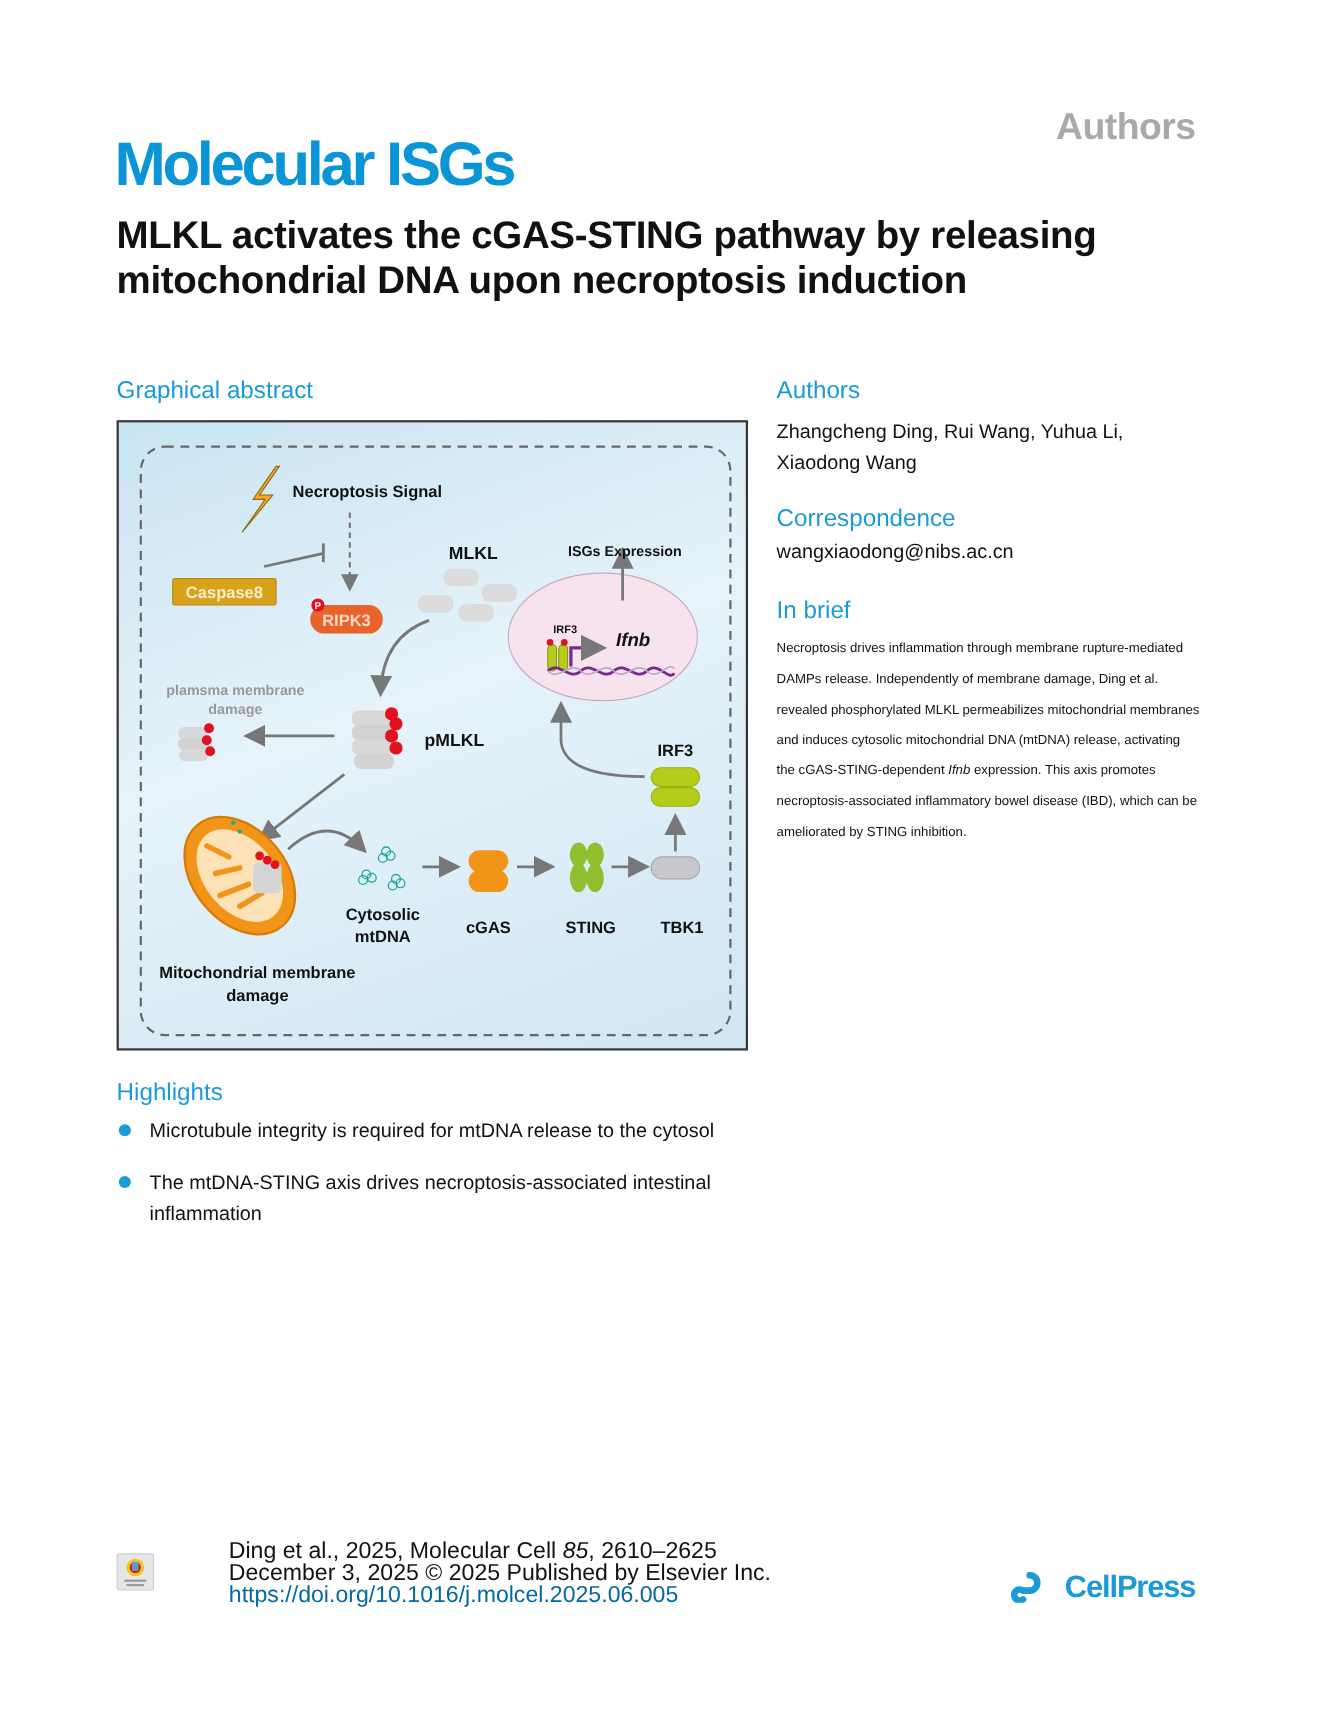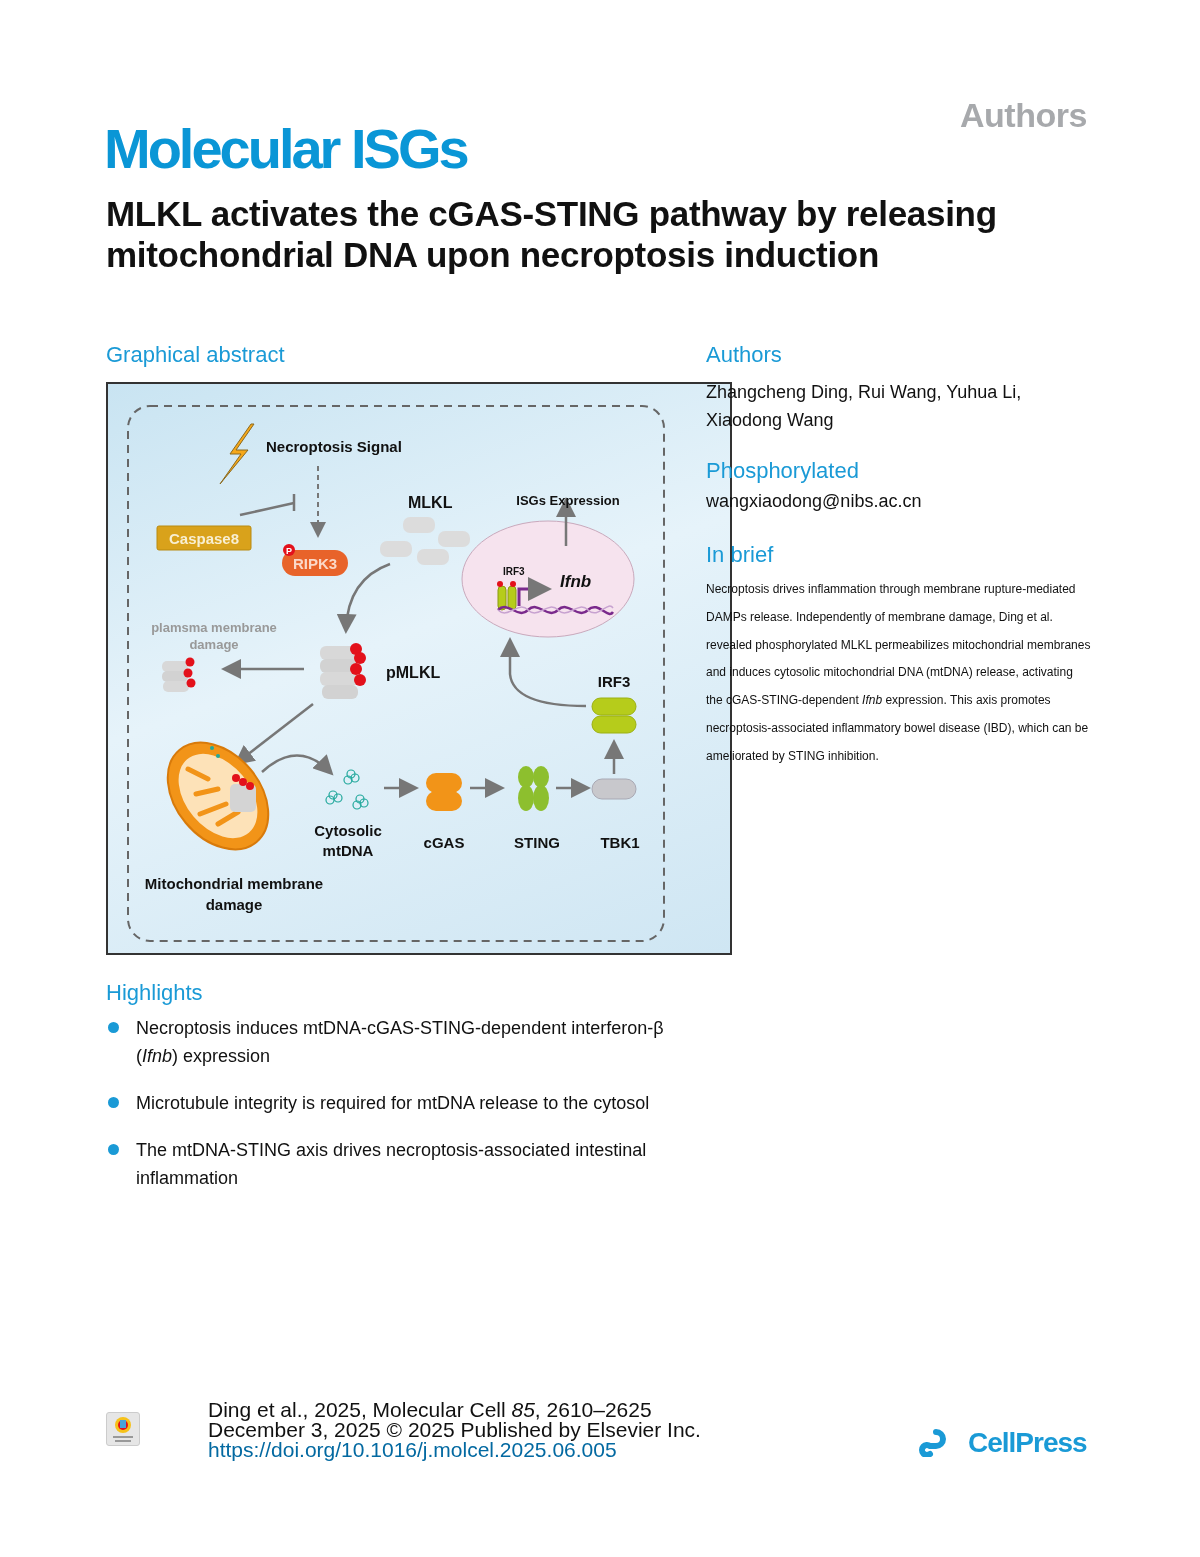--- a/index.html
+++ b/index.html
@@ -3,21 +3,21 @@
 <meta charset="utf-8">
 <style>
   html,body{margin:0;padding:0;background:#fff;}
   body{width:1200px;height:1557px;position:relative;overflow:hidden;font-family:"Liberation Sans",sans-serif;color:#111;}
   .abs{position:absolute;}
   #article-label{left:960px;top:96px;font-size:34px;font-weight:bold;color:#a7a9ac;letter-spacing:-0.5px;}
   #journal-title{left:104px;top:116px;font-size:56px;font-weight:bold;color:#0a96d6;letter-spacing:-3px;}
   #paper-title{left:106px;top:193px;width:920px;font-size:35px;line-height:41px;font-weight:bold;color:#111;letter-spacing:-0.3px;}
   .sec-head{font-size:22px;color:#1a9ad6;}
   #ga-head{left:106px;top:342px;}
-  #ga-box{left:106px;top:382px;width:626px;height:573px;border:2px solid #333;box-sizing:border-box;background:linear-gradient(160deg,#c9e4f2 0%,#e6f3fa 45%,#cfe6f3 100%);}
+  #ga-box{left:106px;top:382px;width:574px;height:573px;border:2px solid #333;box-sizing:border-box;background:linear-gradient(160deg,#c9e4f2 0%,#e6f3fa 45%,#cfe6f3 100%);}
   #ga-box svg{position:absolute;left:0;top:0;}
   .lbl{font-family:"Liberation Sans",sans-serif;font-weight:bold;}
   #authors-head{left:706px;top:342px;}
   #authors{left:706px;top:378px;width:380px;font-size:18px;line-height:28px;}
   #corr-head{left:706px;top:458px;}
   #corr{left:706px;top:491px;font-size:18px;}
   #brief-head{left:706px;top:542px;}
   #brief{left:706px;top:576px;width:385px;font-size:12px;line-height:27.8px;}
   #hl-head{left:106px;top:980px;}
   #highlights{left:106px;top:1014px;width:590px;margin:0;padding:0;list-style:none;}
@@ -173,29 +173,28 @@
     <path d="M390,226 C400,236 410,216 420,226 C430,236 440,216 450,226 C460,236 470,216 480,226 C490,236 500,216 505,224" fill="none" stroke="#c7a2d0" stroke-width="1.5"></path>
 
     <text class="lbl" x="126" y="505" font-size="15" fill="#111" text-anchor="middle">Mitochondrial membrane</text>
     <text class="lbl" x="126" y="526" font-size="15" fill="#111" text-anchor="middle">damage</text>
   </svg>
 </div>
 
 <div class="abs sec-head" id="authors-head">Authors</div>
 <div class="abs" id="authors">Zhangcheng Ding, Rui Wang, Yuhua Li, Xiaodong Wang</div>
 
-<div class="abs sec-head" id="corr-head">Phosphorylated</div>
+<div class="abs sec-head" id="corr-head">Correspondence</div>
 <div class="abs" id="corr">wangxiaodong@nibs.ac.cn</div>
 
 <div class="abs sec-head" id="brief-head">In brief</div>
 <div class="abs" id="brief"><span>Necroptosis drives inflammation through membrane rupture-mediated DAMPs release. Independently of membrane damage, Ding et al. revealed phosphorylated MLKL permeabilizes mitochondrial membranes and induces cytosolic mitochondrial DNA (mtDNA) release, activating the cGAS-STING-dependent </span><i>Ifnb</i><span> expression. This axis promotes necroptosis-associated inflammatory bowel disease (IBD), which can be ameliorated by STING inhibition.</span></div>
 
 <div class="abs sec-head" id="hl-head">Highlights</div>
 <ul class="abs" id="highlights">
-  <li><span class="dot"></span><span>Necroptosis induces mtDNA-cGAS-STING-dependent interferon-β (</span><i>Ifnb</i><span>) expression</span></li>
   <li><span class="dot"></span><span>Microtubule integrity is required for mtDNA release to the cytosol</span></li>
   <li><span class="dot"></span><span>The mtDNA-STING axis drives necroptosis-associated intestinal inflammation</span></li>
 </ul>
 
 <div class="abs" id="check-badge">
   <svg width="32" height="32" viewBox="0 0 32 32">
       <circle cx="16" cy="12" r="8" fill="#f6c21a"></circle>
       <circle cx="16" cy="12" r="5" fill="#e3111b"></circle>
       <rect x="13" y="7" width="6" height="8" fill="#4aa3d8"></rect>
       <rect x="6" y="23" width="20" height="2" fill="#999"></rect>

